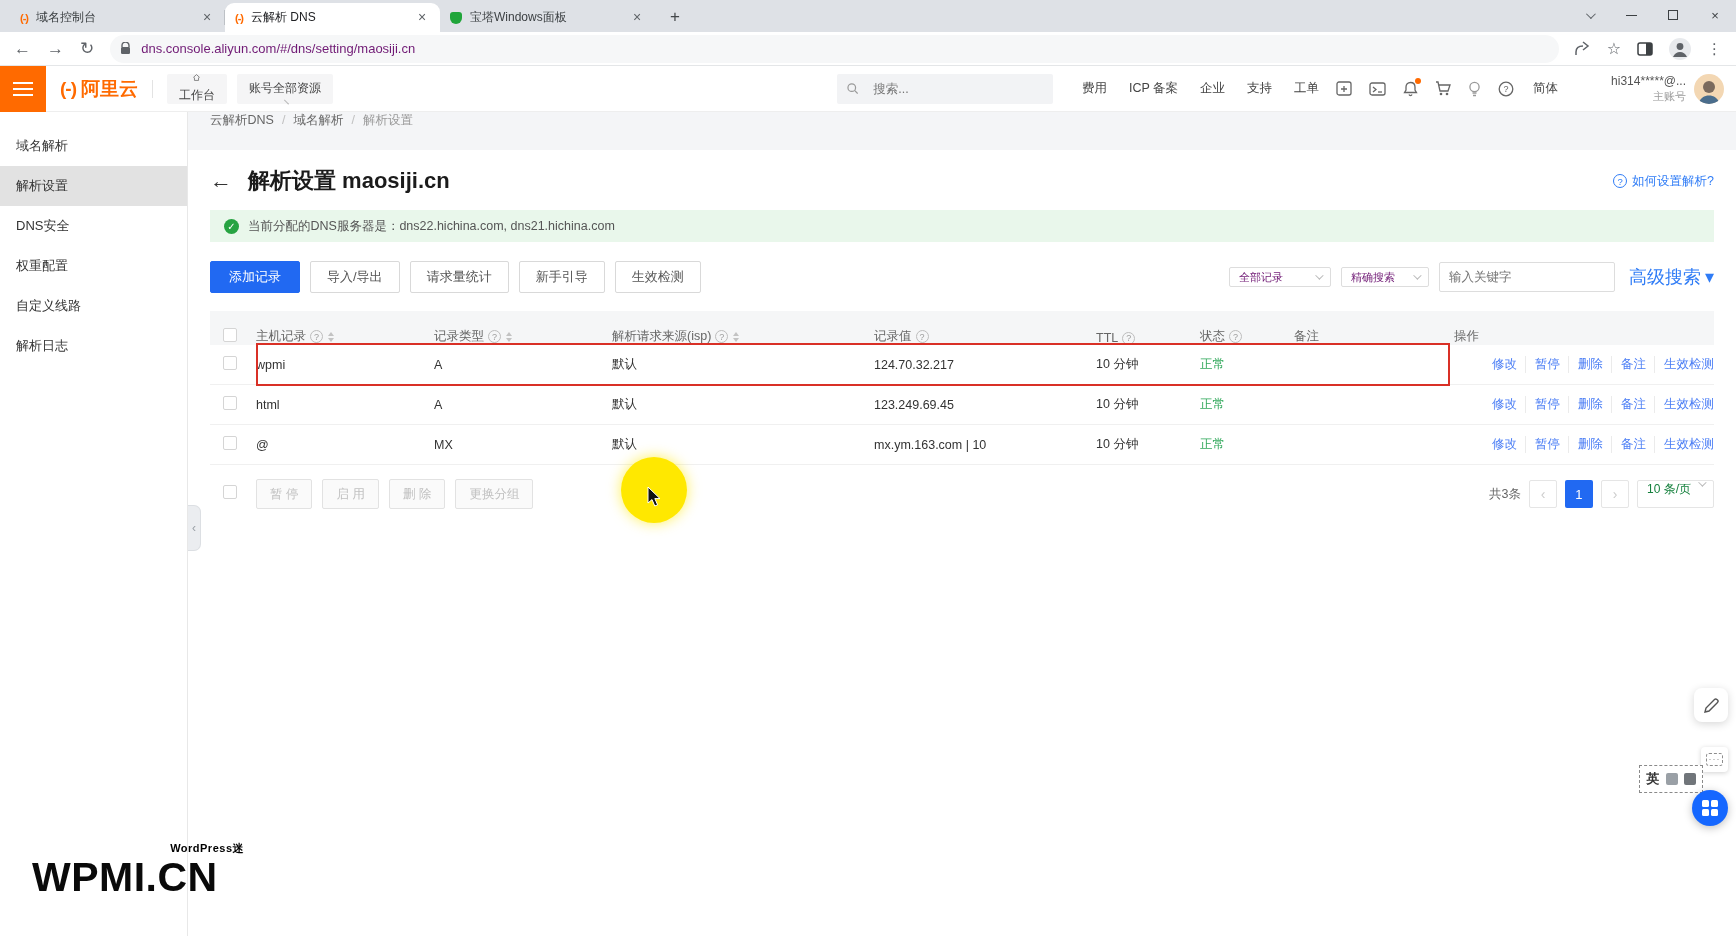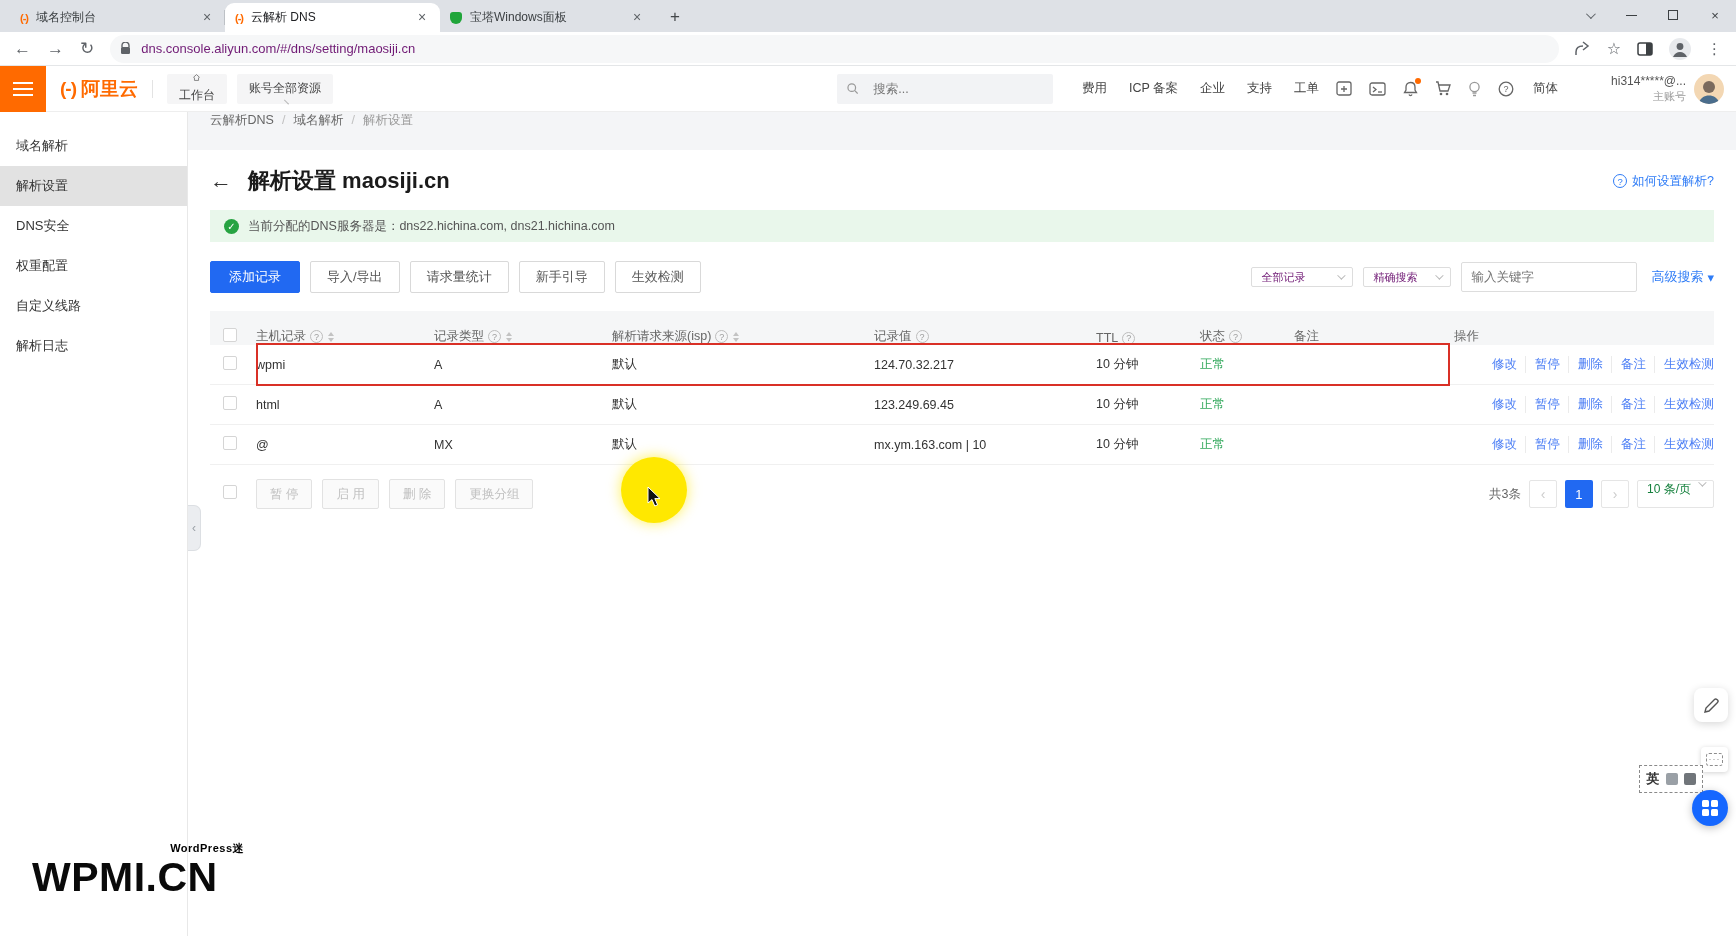--- a/index.html
+++ b/index.html
@@ -76,21 +76,21 @@
 
   .toolbar { margin:19px 22px 0; display:flex; align-items:center; }
   .btn { height:32px; display:inline-flex; align-items:center; padding:0 16px; font-size:13px; border-radius:2px; border:1px solid #d9d9d9; background:#fff; color:#555; margin-right:10px; }
   .btn.primary { background:#2169f2; border-color:#2169f2; color:#fff; padding:0 18px; }
   .filters { margin-left:auto; display:flex; align-items:center; }
   .select { height:20px; border:1px solid #ddd; border-radius:2px; display:flex; align-items:center; justify-content:space-between; padding:0 9px; font-size:11px; color:#701a75; background:#fff; margin-left:10px; }
   .sel-all { width:102px; } .sel-mode { width:88px; }
   .chev-sm { display:inline-block; width:6px; height:6px; border-right:1.4px solid #b9b9b9; border-bottom:1.4px solid #b9b9b9; transform:rotate(45deg) translateY(-2px); }
   .kw-box { width:176px; height:30px; border:1px solid #ddd; border-radius:2px; display:flex; align-items:center; padding:0 9px; margin-left:10px; background:#fff; }
   .kw-box input { border:0; outline:0; flex:1; font-size:12.5px; color:#666; font-family:inherit; }
-  .adv-link { font-size:13px; color:#2f7cf6; margin-left:14px; display:flex; align-items:center; gap:4px; }
+  .adv-link { font-size:18px; color:#2f7cf6; margin-left:14px; display:flex; align-items:center; gap:4px; }
 
   
   .tbl { margin:18px 22px 0; }
   .thead { display:flex; align-items:flex-end; background:#f5f6f7; height:34px; font-size:12.5px; color:#666; }
   .trow { display:flex; align-items:center; height:40px; font-size:12.5px; color:#333; border-bottom:1px solid #f0f0f0; position:relative; }
   .c-check { width:46px; padding-left:13px; }
   .c-host { width:178px; } .c-type { width:178px; } .c-isp { width:262px; }
   .c-val { width:222px; } .c-ttl { width:104px; } .c-status { width:94px; } .c-remark { width:150px; }
   .c-acts { flex:1; display:flex; justify-content:flex-end; align-items:center; }
   .cbx { width:14px; height:14px; border:1px solid #d5d5d5; border-radius:2px; background:#fff; display:inline-block; }

